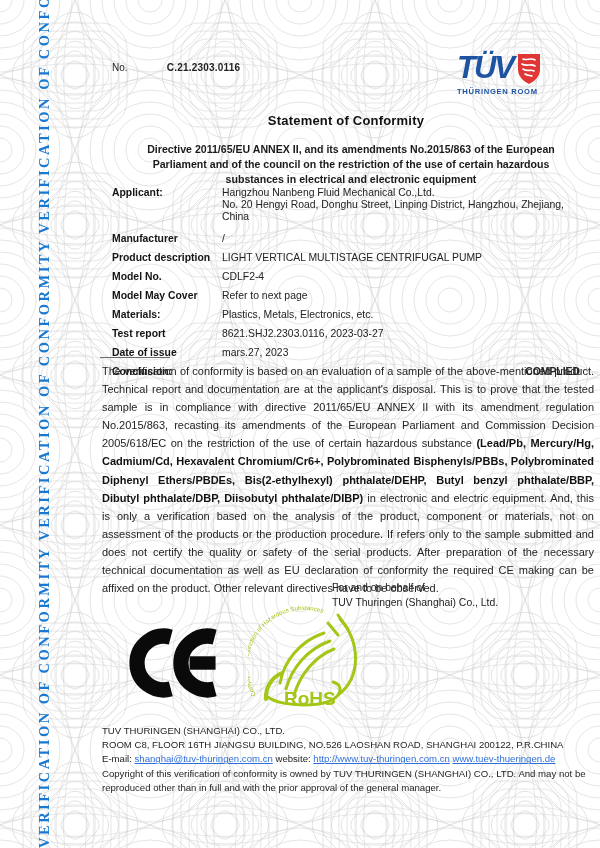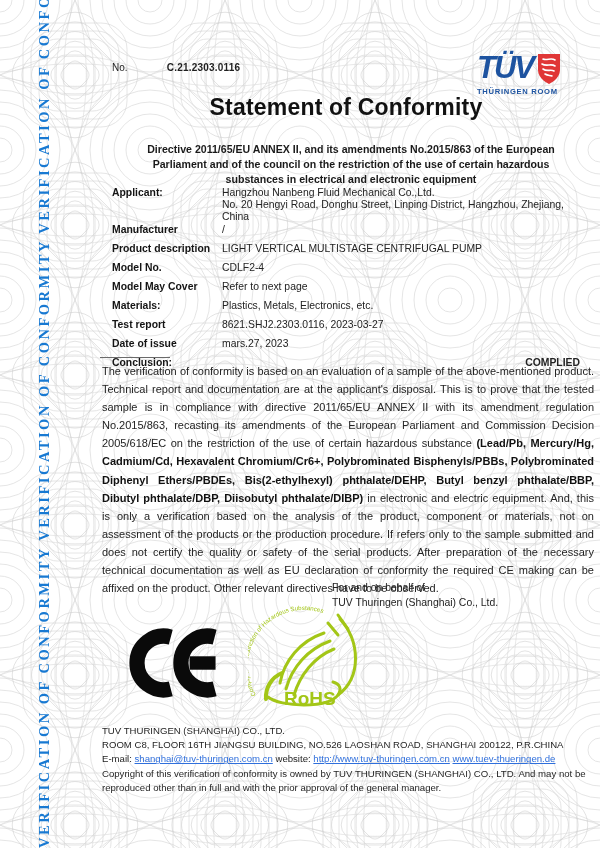--- a/index.html
+++ b/index.html
@@ -17,42 +17,42 @@
     font-family:"Liberation Serif",serif;font-weight:bold;font-size:14.5px;
     letter-spacing:2.5px;writing-mode:vertical-rl;transform:rotate(180deg);
     line-height:27px;white-space:nowrap;
   }
 
   
   .no-row{position:absolute;left:112px;top:62px;font-size:10px;}
   .no-label{display:inline-block;width:52px;color:#1f1f1f;}
   .no-value{font-weight:bold;color:#1f1f1f;letter-spacing:0.2px;}
 
-  .tuv-logo{position:absolute;left:457px;top:53px;width:110px;text-align:left;margin-left:20px;}
+  .tuv-logo{position:absolute;left:457px;top:53px;width:110px;text-align:left;}
   .tuv-row{display:flex;align-items:flex-start;}
   .tuv-word{
     font-family:"Liberation Sans",sans-serif;font-weight:bold;font-style:italic;
     font-size:31px;line-height:30px;color:#1d53a0;letter-spacing:-2px;
   }
   .tuv-crest{margin-left:3px;margin-top:0px;}
   .tuv-sub{font-size:7.6px;font-weight:bold;color:#1d53a0;letter-spacing:0.7px;margin-top:2px;}
 
   .title{
-    position:absolute;left:100px;top:94px;width:492px;text-align:center;
-    font-size:23px;font-weight:bold;color:#111;letter-spacing:0.2px;
+    position:absolute;left:100px;top:113px;width:492px;text-align:center;
+    font-size:13px;font-weight:bold;color:#111;letter-spacing:0.2px;
   }
   .directive{
     position:absolute;left:146px;top:142px;width:410px;text-align:center;
     font-size:10.6px;font-weight:bold;line-height:15.2px;color:#1a1a1a;
   }
 
   
   .table{position:absolute;left:112px;top:187px;width:468px;font-size:10.4px;line-height:12px;}
   .row{display:flex;margin-bottom:7px;}
-  .row.double{margin-bottom:1px;}
+  .row.double{margin-bottom:10px;}
   .row .lbl{width:110px;flex:0 0 110px;font-weight:bold;color:#141414;}
   .row .val{flex:1;color:#232323;}
   .row .val .vline{display:block;}
   .row.conclusion .val{font-weight:bold;text-align:right;}
   .conclusion-underline{position:absolute;left:100px;top:357px;width:70px;border-top:1px solid #6a6a6a;}
 
   
   .body-text{
     position:absolute;left:102px;top:362px;width:492px;
     font-size:11px;line-height:18.1px;text-align:justify;color:#232323;

